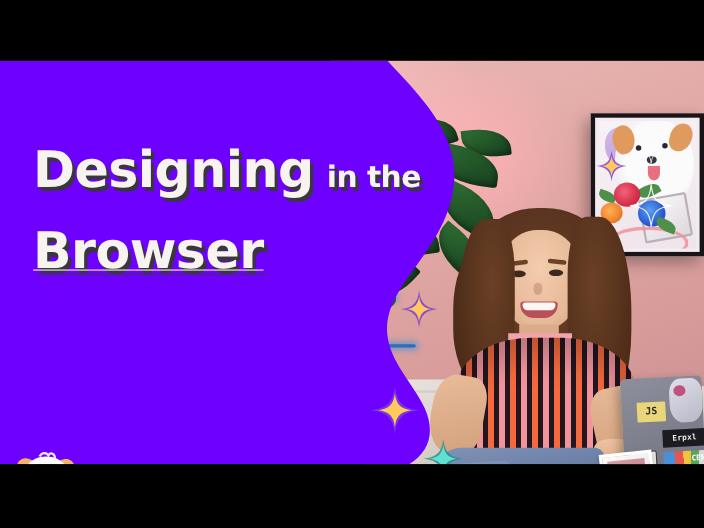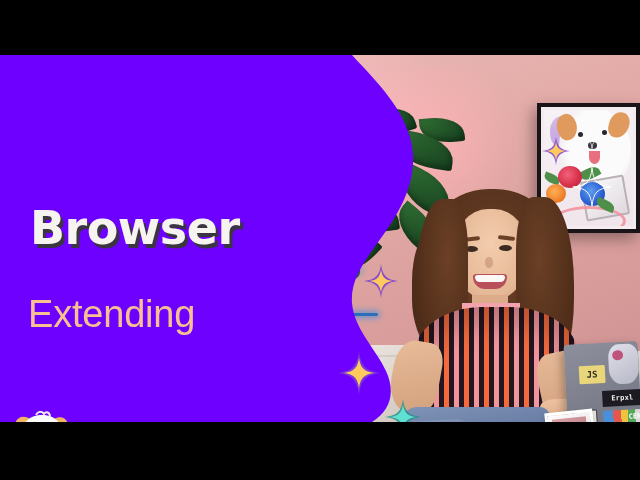--- a/index.html
+++ b/index.html
@@ -175,21 +175,21 @@
   #text-block { position:absolute; left:0; top:0; width:420px; height:367px; z-index:30; pointer-events:none; }
   .title-row { position:absolute; white-space:nowrap; }
   .title-main {
     font-family:"DejaVu Sans", sans-serif;
     font-weight:bold; color:#f7f4ef; letter-spacing:-0.5px;
     text-shadow:3px 4px 0 #3a3540;
   }
   #title-line1 { left:30px; top:72px; }
   #title-line1 .big { font-size:46px; }
   #title-line1 .small { font-size:27px; margin-left:12px; }
-  #title-line2 { left:30px; top:146px; }
+  #title-line2 { left:30px; top:146px;text-decoration:underline; }
   #title-line2 .big { font-size:46px; }
 
   .subtitle {
     position:absolute; font-family:"Liberation Sans", sans-serif;
     font-weight:normal; color:#f7c091; font-size:38px; letter-spacing:-0.2px; white-space:nowrap;
   }
   #sub-line1 { left:28px; top:238px; }
   #sub-line2 { left:28px; top:288px; }
 
   
@@ -327,24 +327,26 @@
     <svg class="sparkle" style="left:582px; top:74px; width:20px; height:20px;" viewBox="0 0 100 100">
       <path d="M50 2 C53 36 64 47 98 50 C64 53 53 64 50 98 C47 64 36 53 2 50 C36 47 47 36 50 2 Z" fill="none" stroke="#ffffff" stroke-width="4" opacity="0.9"></path>
     </svg>
 
     <svg class="sparkle" style="left:542px; top:82px; width:28px; height:28px;" viewBox="0 0 100 100">
       <path d="M50 0 C54 34 66 46 100 50 C66 54 54 66 50 100 C46 66 34 54 0 50 C34 46 46 34 50 0 Z" fill="#7b3fd4" opacity="0.85"></path>
       <path d="M50 16 C53 38 62 47 84 50 C62 53 53 62 50 84 C47 62 38 53 16 50 C38 47 47 38 50 16 Z" fill="#ffc95e"></path>
     </svg>
 
     <div id="text-block">
+      <div class="title-row title-main" id="title-line1">
+        <span class="big">Designing</span><span class="small">in the</span>
+      </div>
       <div class="title-row title-main" id="title-line2">
         <span class="big">Browser</span>
       </div>
-      <div class="subtitle" id="sub-line1">Extending</div>
     </div>
 
     <svg id="dog-logo" viewBox="0 0 72 66">
       <g>
 
         <path d="M10 20 C6 8 16 2 24 8 C30 13 28 26 22 32 C16 38 12 30 10 20 Z" fill="#f0b463"></path>
         <path d="M60 22 C66 12 58 2 48 8 C42 13 44 28 50 34 C56 40 58 32 60 22 Z" fill="#f0b463"></path>
 
         <path d="M36 4 C50 4 58 14 58 28 C58 46 50 60 36 66 C22 60 14 46 14 28 C14 14 22 4 36 4 Z" fill="#fbfbfb"></path>
         <path d="M20 30 C14 32 10 40 12 50 C14 58 20 64 26 66 L20 66 Z" fill="#f2f1ef"></path>

